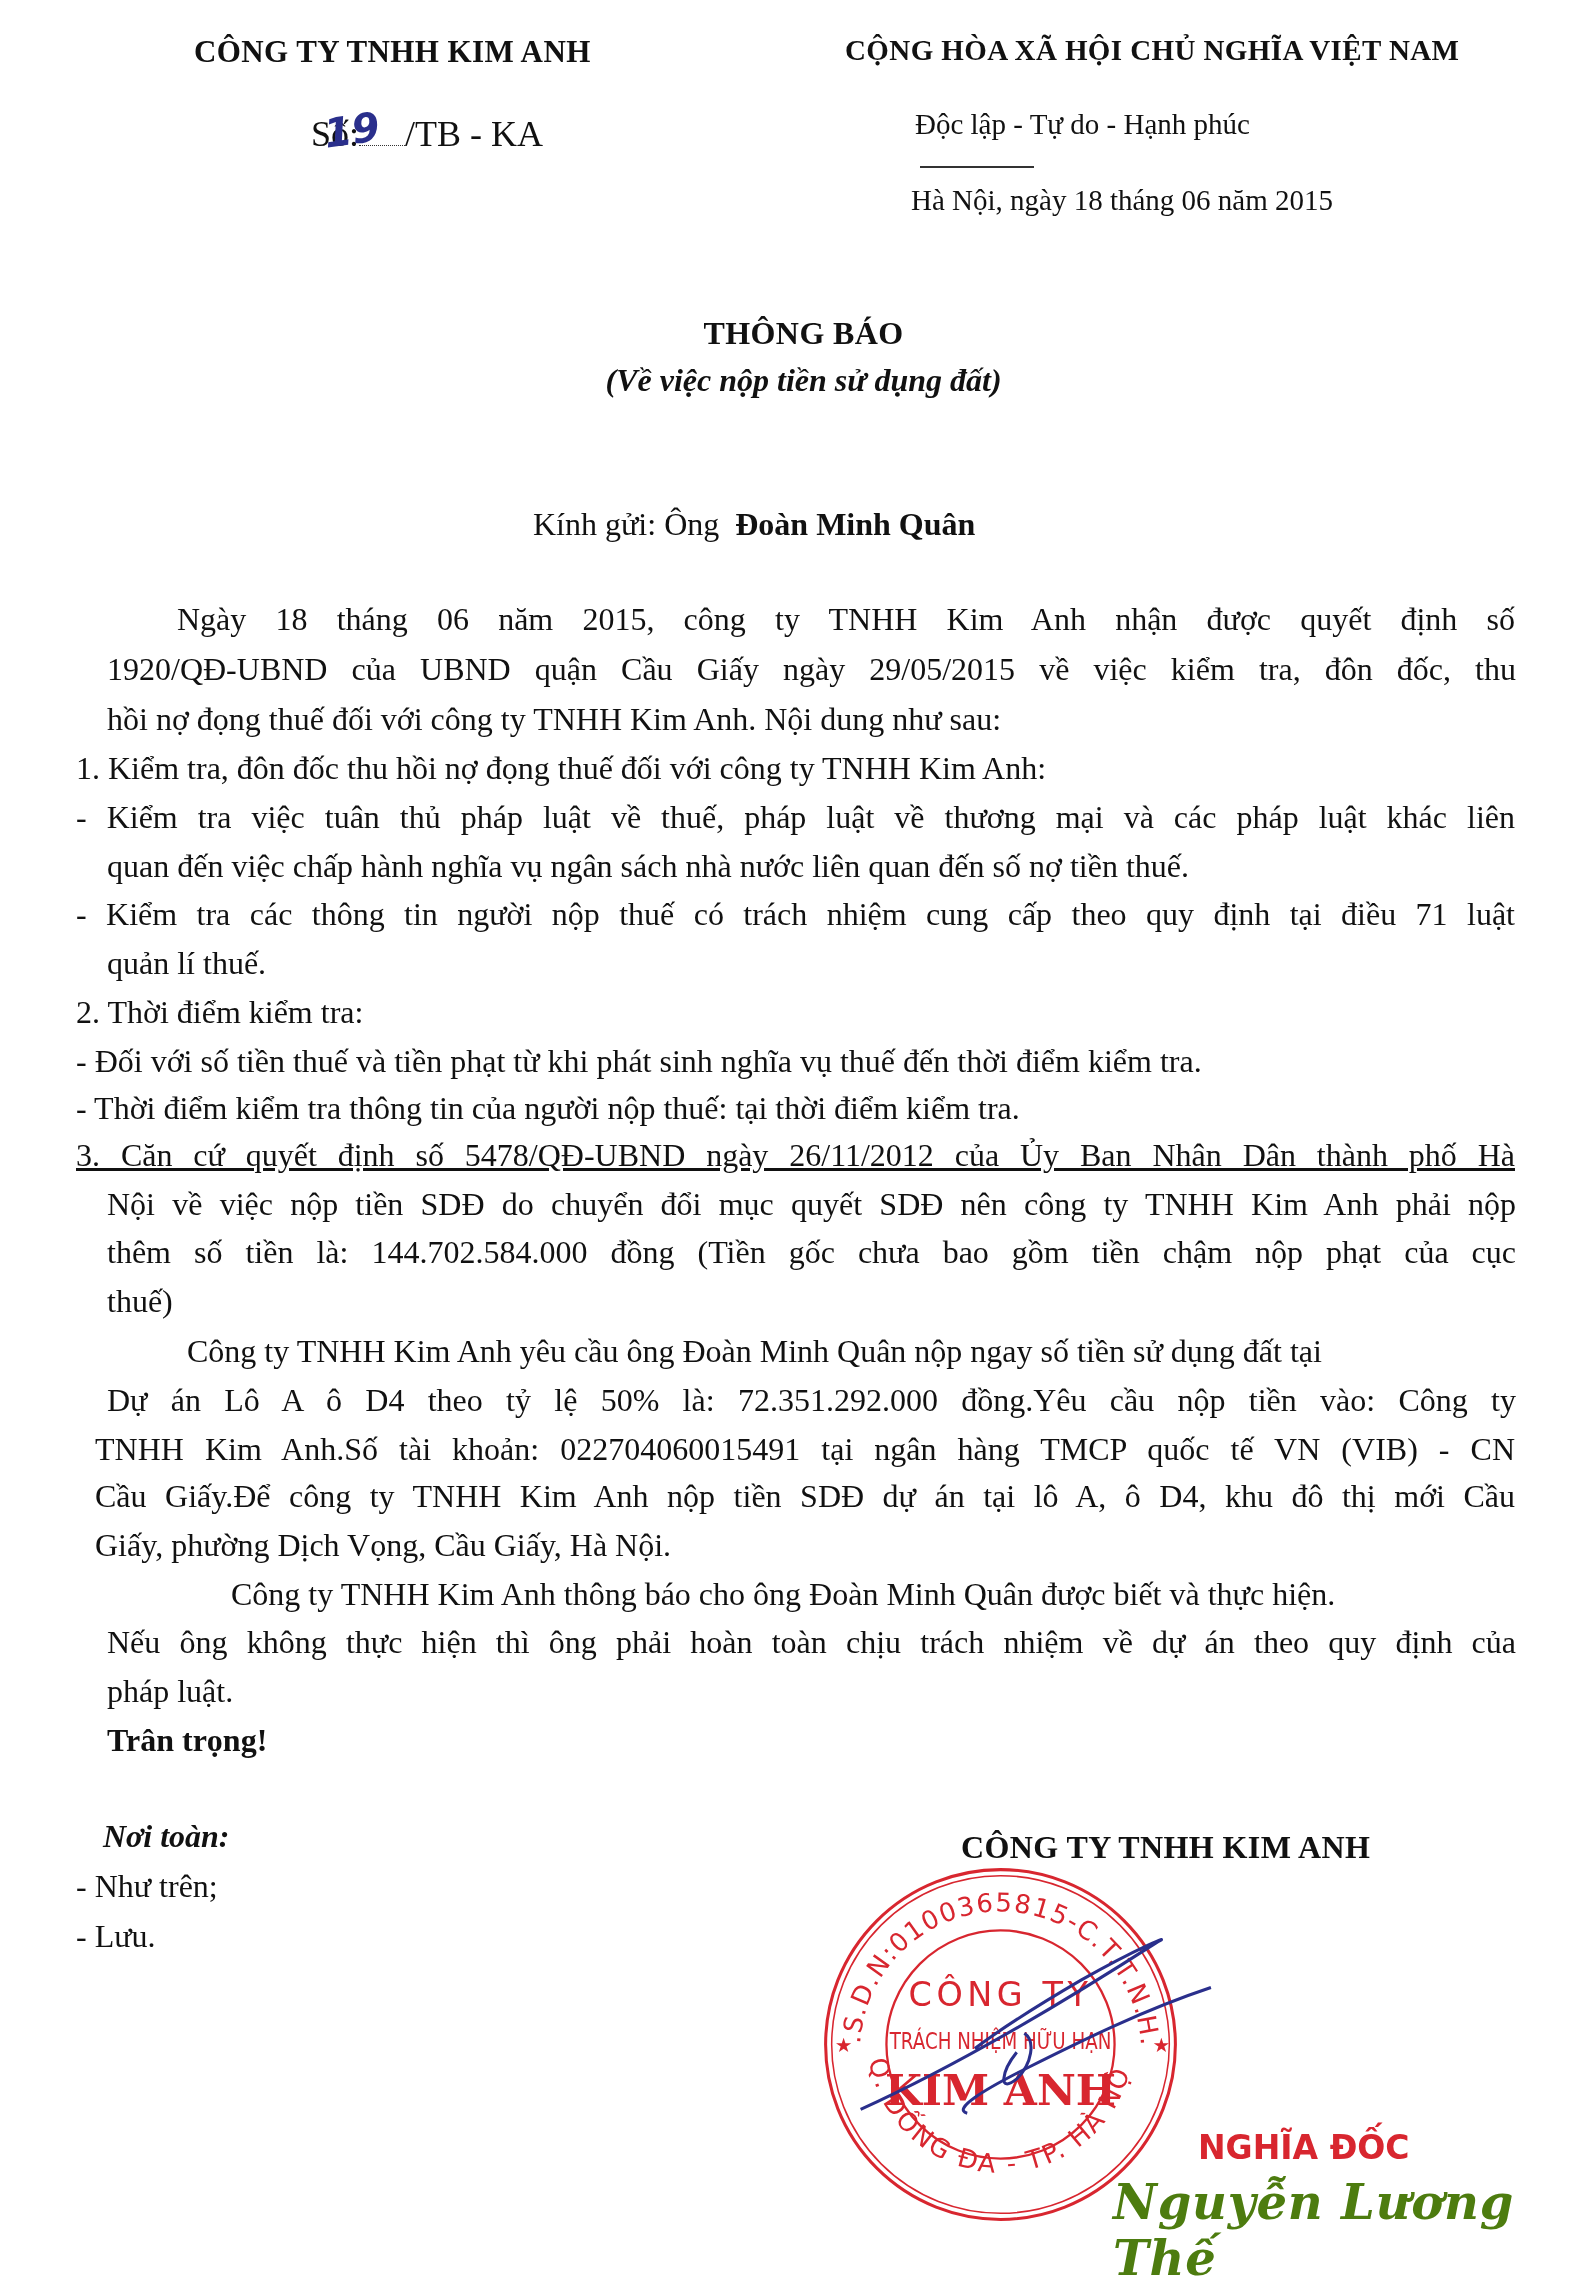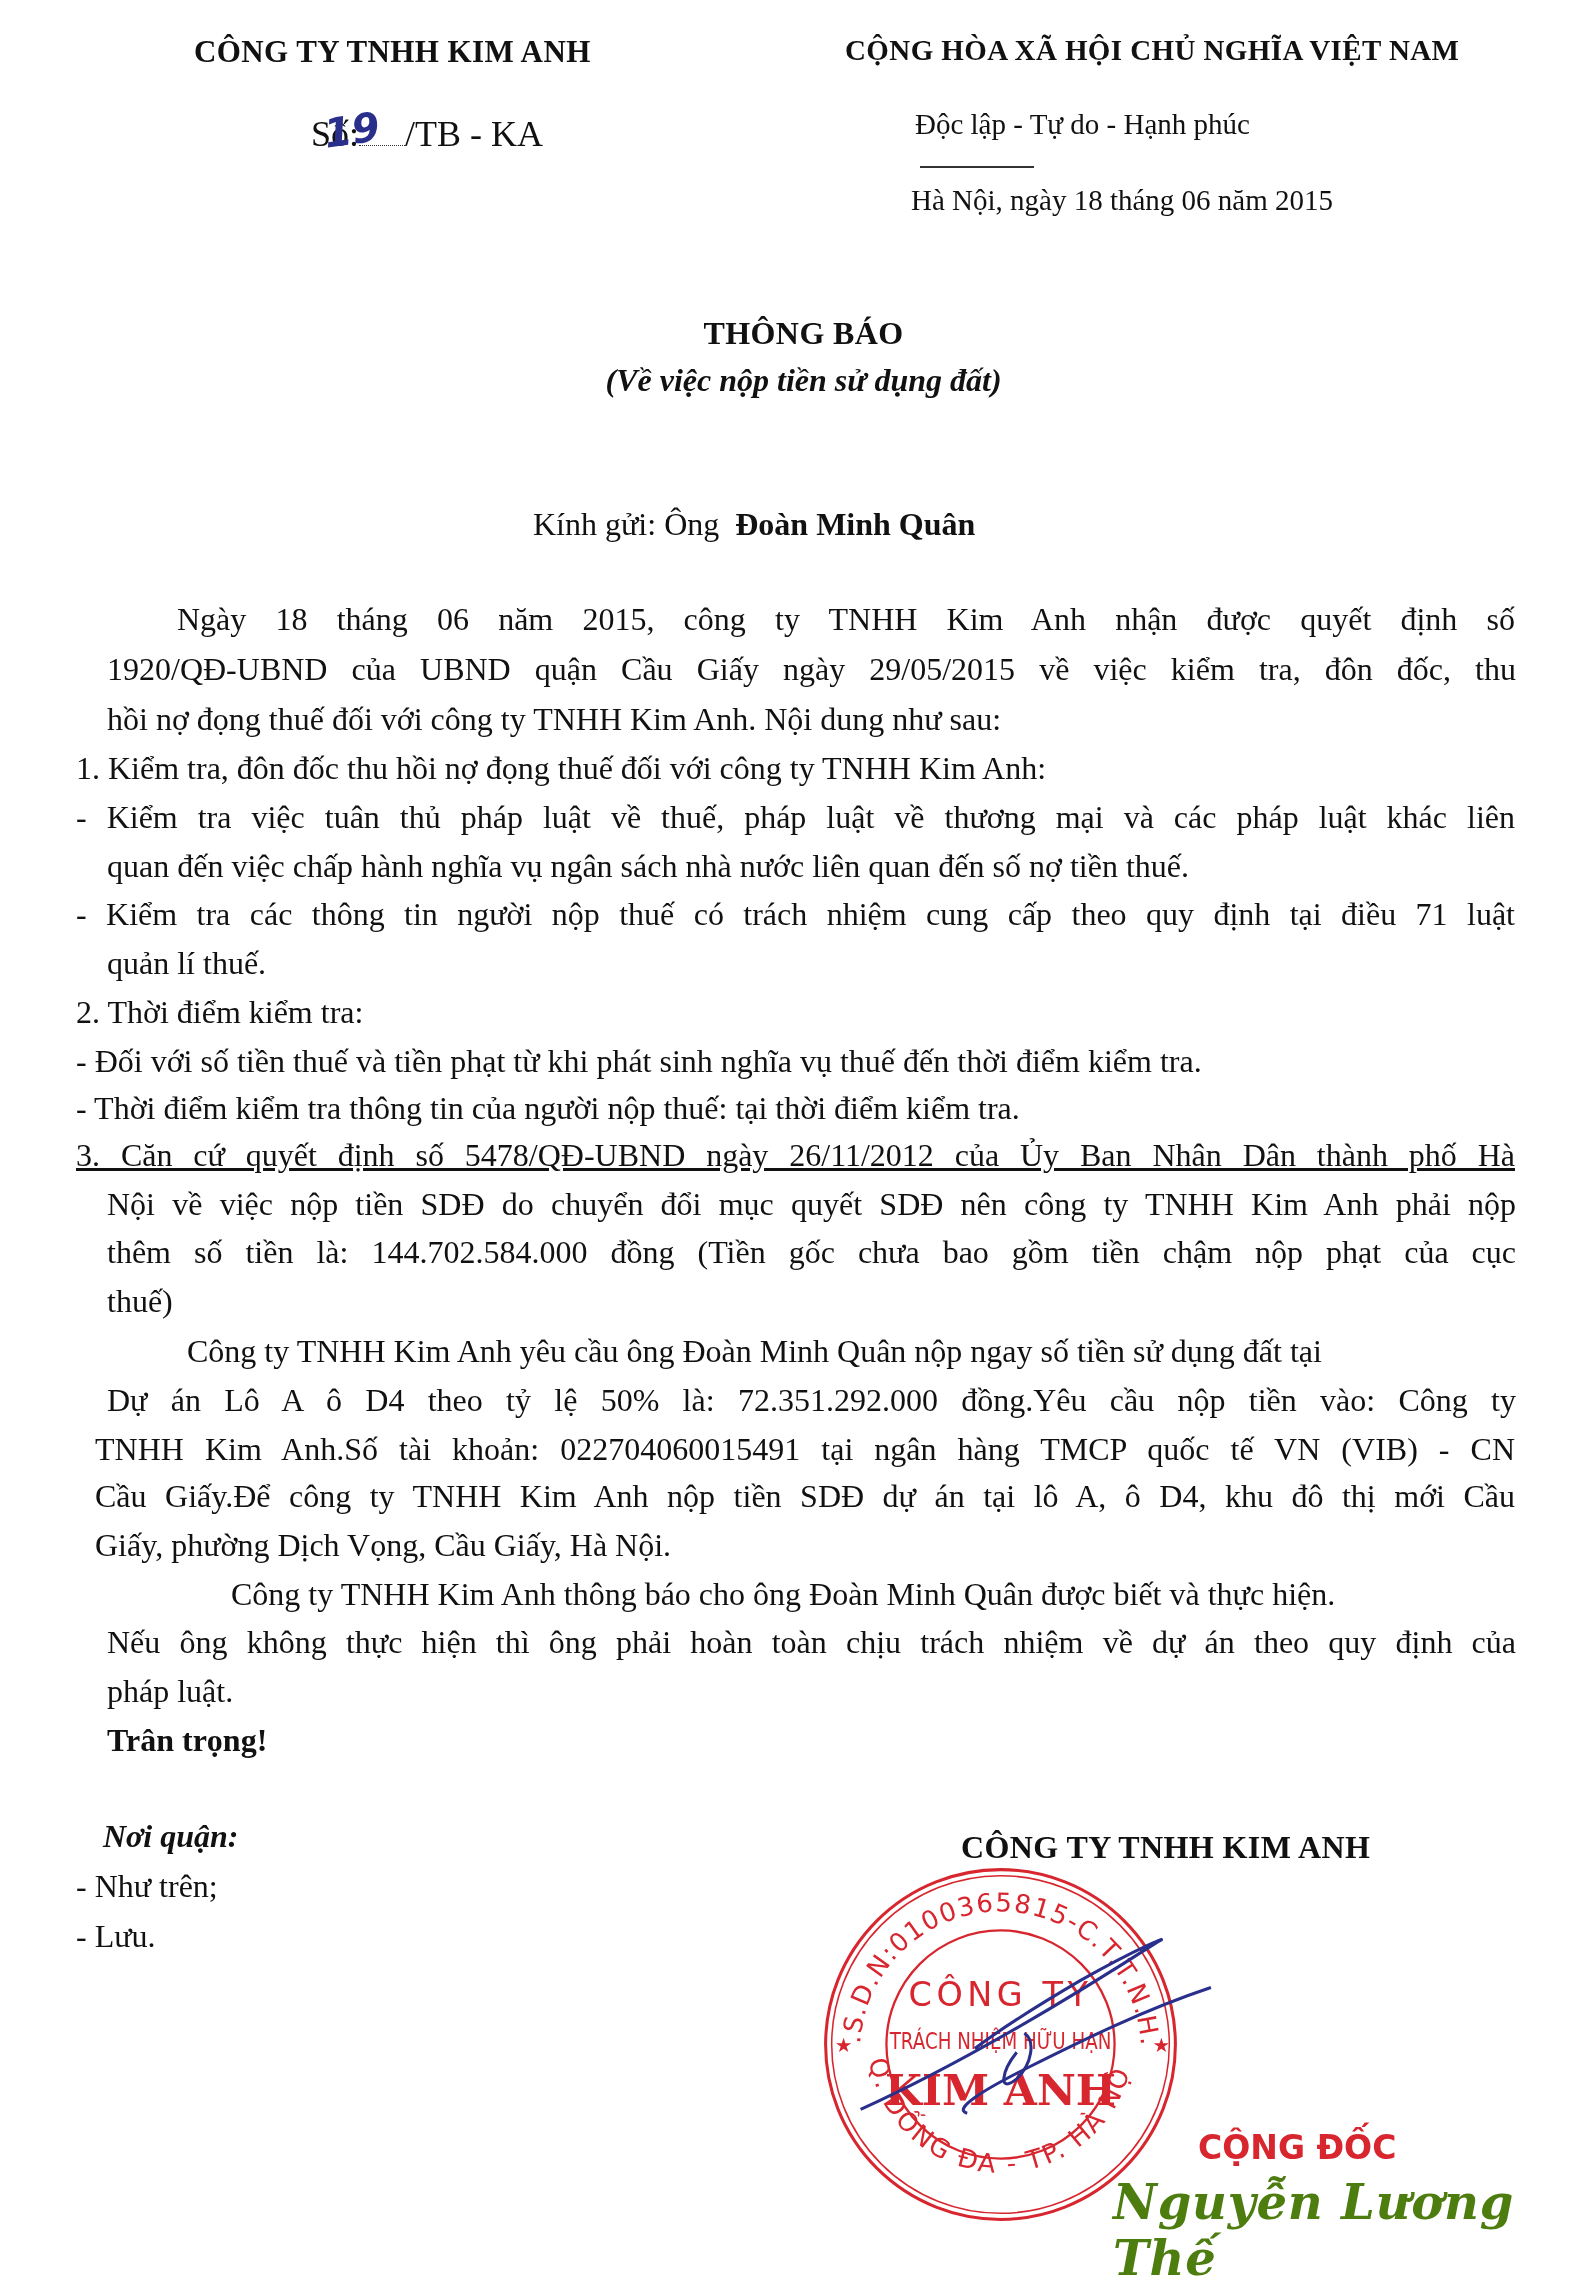--- a/index.html
+++ b/index.html
@@ -60,21 +60,21 @@
 <div class="line" style="left:187px; top:1335px;">Công ty TNHH Kim Anh yêu cầu ông Đoàn Minh Quân nộp ngay số tiền sử dụng đất tại</div>
 <div class="just" style="left:107px; width:1409px; top:1384px;">Dự án Lô A ô D4 theo tỷ lệ 50% là: 72.351.292.000 đồng.Yêu cầu nộp tiền vào: Công ty</div>
 <div class="just" style="left:95px; width:1420px; top:1433px;">TNHH Kim Anh.Số tài khoản: 022704060015491 tại ngân hàng TMCP quốc tế VN (VIB) - CN</div>
 <div class="just" style="left:95px; width:1420px; top:1480px;">Cầu Giấy.Để công ty TNHH Kim Anh nộp tiền SDĐ dự án tại lô A, ô D4, khu đô thị mới Cầu</div>
 <div class="line" style="left:95px; top:1529px;">Giấy, phường Dịch Vọng, Cầu Giấy, Hà Nội.</div>
 <div class="line" style="left:187px; top:1578px;margin-left:44px;">Công ty TNHH Kim Anh thông báo cho ông Đoàn Minh Quân được biết và thực hiện.</div>
 <div class="just" style="left:107px; width:1409px; top:1626px;">Nếu ông không thực hiện thì ông phải hoàn toàn chịu trách nhiệm về dự án theo quy định của</div>
 <div class="line" style="top:1675px;">pháp luật.</div>
 <div class="line bold" style="top:1724px;">Trân trọng!</div>
 
-<div class="line bold italic" style="left:103px; top:1820px;">Nơi quận:</div>
+<div class="line bold italic" style="left:103px; top:1820px;">Nơi toàn:</div>
 <div class="line" style="left:76px; top:1870px;">- Như trên;</div>
 <div class="line" style="left:76px; top:1920px;">- Lưu.</div>
 
 <div class="abs hdr" style="left:961px; top:1829px; font-size:32px;">CÔNG TY TNHH KIM ANH</div>
 
 <svg class="stamp" viewBox="0 0 480 480">
   <defs>
     <path id="arcTop" d="M 55 250 A 185 185 0 0 1 425 250" fill="none"></path>
     <path id="arcBot" d="M 70 275 A 175 175 0 0 0 410 275" fill="none"></path>
   </defs>
@@ -93,15 +93,15 @@
   <text x="240" y="245" text-anchor="middle" font-family="DejaVu Sans, sans-serif" font-size="24" fill="#d8262f" transform="scale(1,1.3) translate(0,-56)">TRÁCH NHIỆM HỮU HẠN</text>
   <text x="240" y="320" text-anchor="middle" font-family="DejaVu Serif, serif" font-weight="bold" font-size="56" fill="#d8262f">KIM ANH</text>
 </svg>
 
 <svg class="sig" viewBox="0 0 520 260">
   <path d="M 10 250 C 120 200, 260 120, 400 30 C 420 20, 380 35, 300 80 C 240 115, 200 140, 160 170" fill="none" stroke="#2a2f8c" stroke-width="4"></path>
   <path d="M 150 255 C 130 250, 170 225, 230 195 C 300 160, 380 120, 470 90" fill="none" stroke="#2a2f8c" stroke-width="4"></path>
   <path d="M 215 175 C 195 200, 190 230, 215 210 C 235 190, 240 160, 225 150" fill="none" stroke="#2a2f8c" stroke-width="4"></path>
 </svg>
 
-<div class="abs director" style="left:1198px; top:2128px;">CỘNG ĐỐC</div>
+<div class="abs director" style="left:1198px; top:2128px;">NGHĨA ĐỐC</div>
 <div class="abs script" style="left:1113px; top:2174px;">Nguyễn Lương Thế</div>
 
 
 </body></html>

